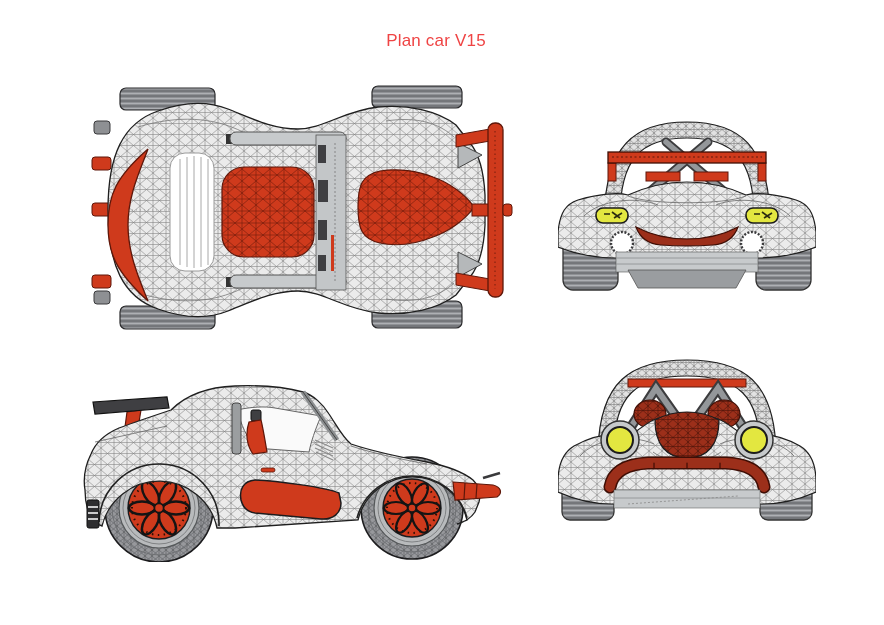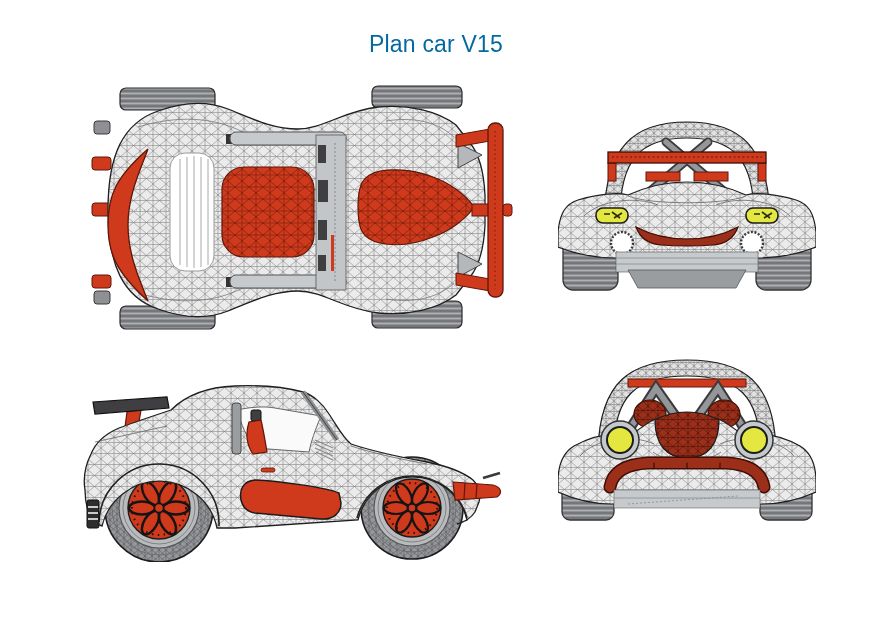--- a/index.html
+++ b/index.html
@@ -2,21 +2,21 @@
 <html style="--accent-red: #cf3a1c; --dark-red: #9c2f1a; --red-line: #6f1a0a; --yellow: #e3e740; --mesh-base: #ebebeb; --mesh-line: #7d7d7d; --body-outline: #1f1f1f; --tire-gray: #97989c; --rim-gray: #b8babc; --panel-gray: #c7cacc; --dark-gray: #3f3f42; --background: #ffffff;"><head>
 <meta charset="utf-8">
 <style>
   html,body{margin:0;padding:0;background:#fff;}
   .page{
     position:relative;width:884px;height:625px;background:var(--background,#fff);
     font-family:"Liberation Sans", sans-serif;overflow:hidden;
   }
   .title{
     position:absolute;top:31px;left:0;width:872px;text-align:center;
-    font-size:23px;color:#0369a1;letter-spacing:0.2px;
+    font-size:17px;color:#ef4444;letter-spacing:0.2px;
   }
   .view{position:absolute;}
   #topView{left:88px;top:85px;}
   #rearView{left:558px;top:112px;}
   #sideView{left:75px;top:382px;}
   #frontView{left:558px;top:352px;}
   svg{display:block;}
 </style>
 </head>
 <body>

